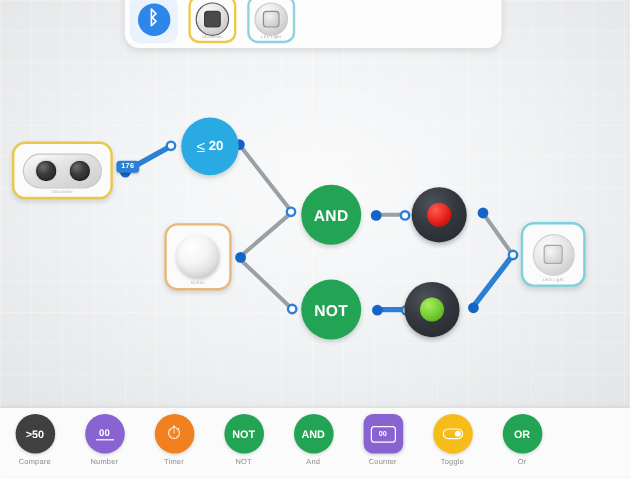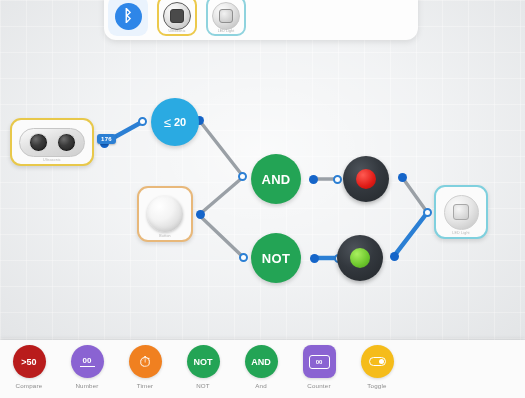--- a/index.html
+++ b/index.html
@@ -276,21 +276,21 @@
   <div class="disc" style="left:343px;top:156px">
     <div class="lamp red"></div>
   </div>
   <div class="disc" style="left:337px;top:235px">
     <div class="lamp green"></div>
   </div>
 
   <div class="palette">
 
     <div class="pal-item">
-      <div class="pal-icon" style="background:#b91c1c;font-size:9px">&gt;50</div>
+      <div class="pal-icon" style="background:#404040;font-size:9px">&gt;50</div>
       <div class="pal-label">Compare</div>
     </div>
 
     <div class="pal-item">
       <div class="pal-icon" style="background:#8a63d2;flex-direction:column;font-size:8px">
         <span>00</span>
         <span style="display:block;width:15px;height:1.4px;background:#fff;margin-top:1px"></span>
       </div>
       <div class="pal-label">Number</div>
     </div>
@@ -319,15 +319,19 @@
 
     <div class="pal-item">
       <div class="pal-icon" style="background:#f5bc1a">
         <div class="toggle-pill">
           <div class="toggle-knob"></div>
         </div>
       </div>
       <div class="pal-label">Toggle</div>
     </div>
 
+    <div class="pal-item">
+      <div class="pal-icon" style="background:#23a455;font-size:9px">OR</div>
+      <div class="pal-label">Or</div>
+    </div>
 
   </div>
 </div>
 
 </body></html>

